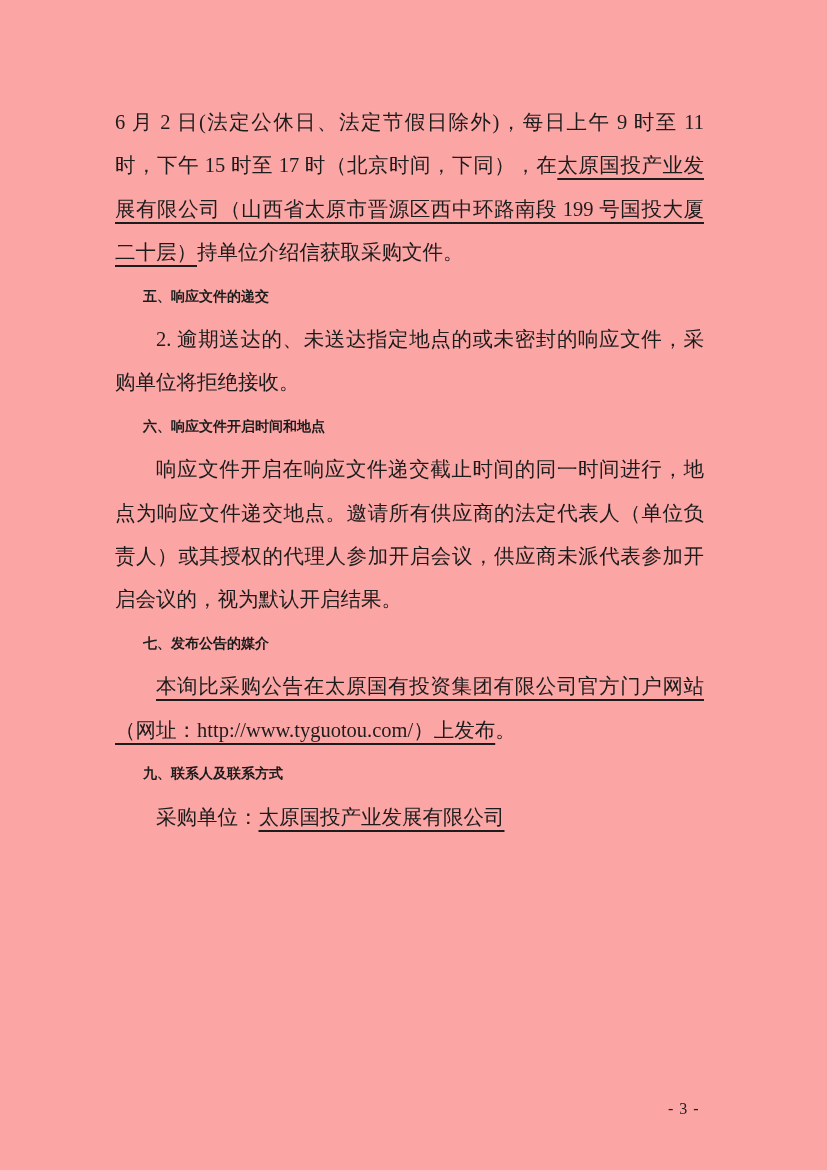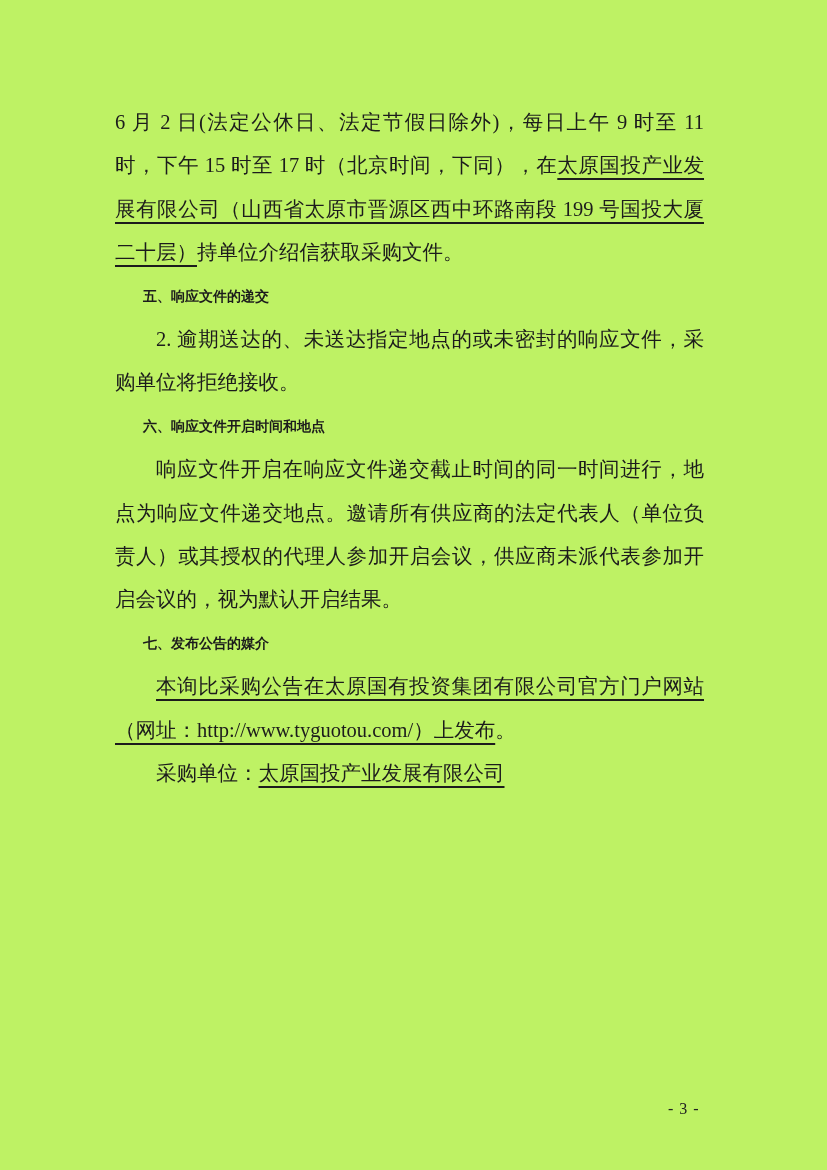--- a/index.html
+++ b/index.html
@@ -4,21 +4,21 @@
 <style>
   html, body {
     margin: 0;
     padding: 0;
     background: #ffffff;
   }
   .page {
     position: relative;
     width: 827px;
     height: 1170px;
-    background: #bef264;
+    background: #fca5a5;
     color: #1c1c1c;
     overflow: hidden;
     font-family: "Liberation Serif", "DejaVu Serif", serif;
   }
   .doc {
     position: absolute;
     left: 115px;
     top: 101px;
     width: 589px;
     font-size: 20.5px;
@@ -76,19 +76,20 @@
     <p class="head">六、响应文件开启时间和地点</p>
 
     <p class="para">响应文件开启在响应文件递交截止时间的同一时间进行，地点为响应文件递交地点。邀请所有供应商的法定代表人（单位负责人）或其授权的代理人参加开启会议，供应商未派代表参加开启会议的，视为默认开启结果。</p>
 
     <p class="head">七、发布公告的媒介</p>
 
     <p class="para"><span class="u">本询比采购公告在太原国有投资集团有限公司官方门户网站（网址：http://www.tyguotou.com/）上发布</span><span>。</span></p>
 
 
 
+    <p class="head">九、联系人及联系方式</p>
 
     <p class="para"><span>采购单位：</span><span class="u">太原国投产业发展有限公司</span></p>
 
   </div>
 
   <div class="page-number">- 3 -</div>
 </div>
 
 </body></html>

